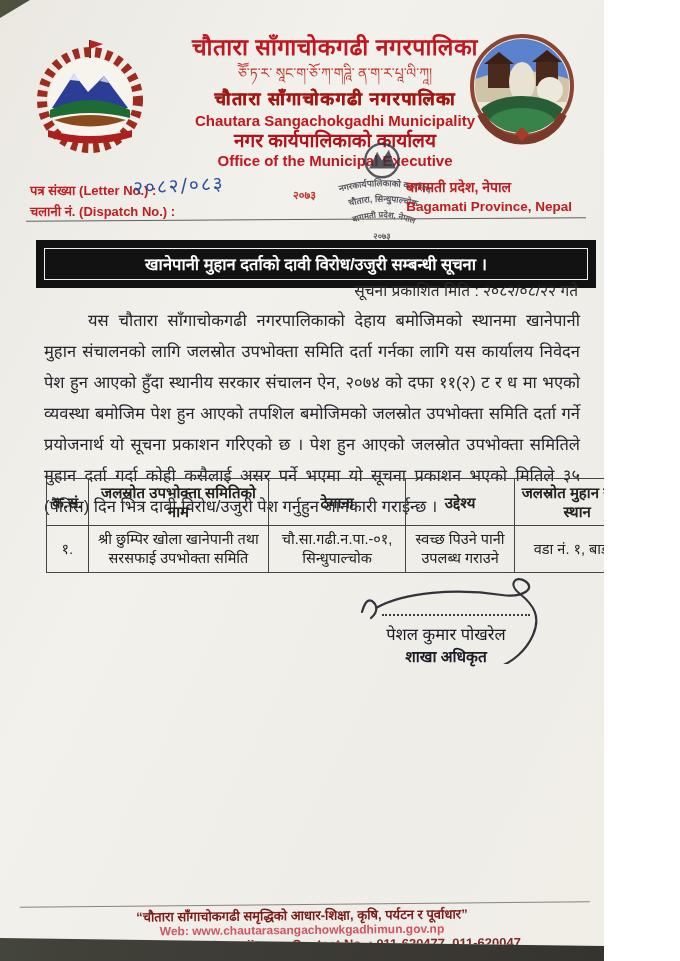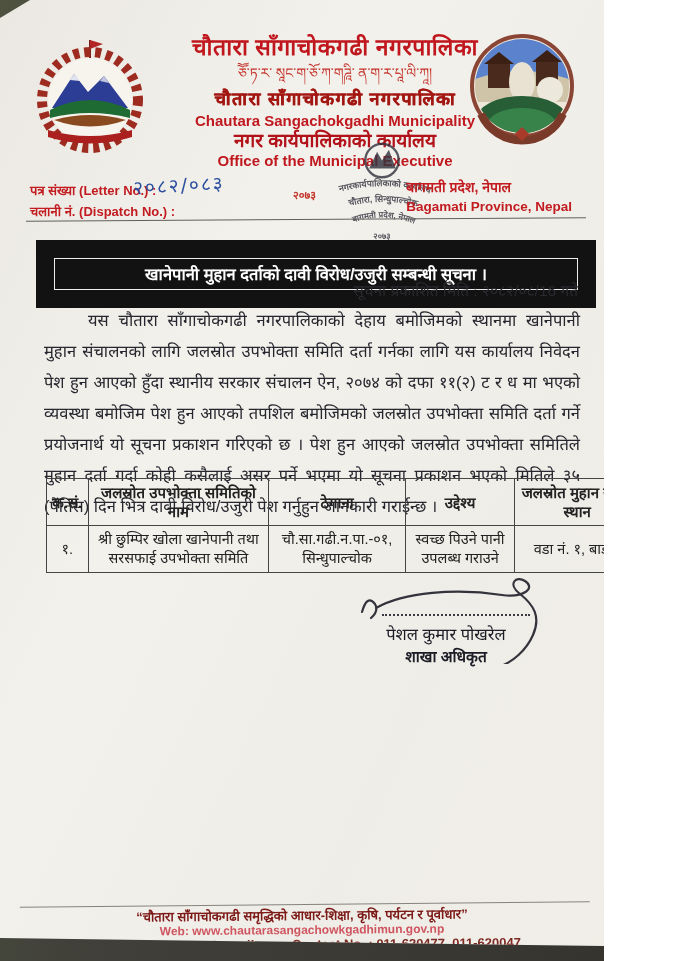--- a/index.html
+++ b/index.html
@@ -22,21 +22,21 @@
   .t-loc{font-size:13px;font-weight:bold;color:#c2201f;line-height:16px;}
   .t-year{font-size:11px;font-weight:bold;color:#c2342a;}
   
   .letter{left:30px;top:180px;font-size:13px;font-weight:bold;color:#c21b20;line-height:21px;}
   .handwrite{left:133px;top:172px;font-size:19px;color:#2c4fa0;transform:rotate(-3deg);
              font-family:"DejaVu Sans",sans-serif;letter-spacing:2px;}
   .province{right:32px;top:178px;font-size:14px;font-weight:bold;color:#c21b20;line-height:19px;}
   .province .en{font-size:13.5px;}
   .hr1{left:26px;right:18px;top:219px;border-top:1.6px solid #62605c;transform:rotate(-.35deg);}
   
-  .banner{left:36px;right:8px;top:240px;background:#121212;padding:18px;}
+  .banner{left:36px;right:8px;top:240px;background:#121212;padding:8px;}
   .banner-in{border:1px solid #efefef;color:#fff;font-weight:bold;font-size:16.5px;
              text-align:center;padding:3px 0 4px;}
   .date{right:26px;top:279px;font-size:15.5px;color:#2a2a30;}
   .bodytext{left:30px;right:24px;top:305px;font-size:16.5px;line-height:31px;color:#26262e;
             text-align:justify;text-indent:44px;margin-left:14px;}
   
   table.ntab{left:46px;top:478px;width:594px;border-collapse:collapse;position:absolute;
              font-size:14.5px;color:#222;}
   .ntab th,.ntab td{border:1.4px solid #454545;text-align:center;padding:4px 4px;line-height:19px;}
   .ntab th{font-weight:bold;font-size:15px;}
@@ -141,21 +141,21 @@
       <div>बागमती प्रदेश, नेपाल</div>
       <div class="en">Bagamati Province, Nepal</div>
     </div>
 
     <div class="abs hr1"></div>
 
     <div class="abs banner">
       <div class="banner-in">खानेपानी मुहान दर्ताको दावी विरोध/उजुरी सम्बन्धी सूचना ।</div>
     </div>
 
-    <div class="abs date">सूचना प्रकाशित मिति : २०८२/०८/16 गते</div>
+    <div class="abs date">सूचना प्रकाशित मिति : २०८२/०८/२२ गते</div>
 
     <div class="abs bodytext">यस चौतारा साँगाचोकगढी नगरपालिकाको देहाय बमोजिमको स्थानमा खानेपानी मुहान संचालनको लागि जलस्रोत उपभोक्ता समिति दर्ता गर्नका लागि यस कार्यालय निवेदन पेश हुन आएको हुँदा स्थानीय सरकार संचालन ऐन, २०७४ को दफा ११(२) ट र ध मा भएको व्यवस्था बमोजिम पेश हुन आएको तपशिल बमोजिमको जलस्रोत उपभोक्ता समिति दर्ता गर्ने प्रयोजनार्थ यो सूचना प्रकाशन गरिएको छ । पेश हुन आएको जलस्रोत उपभोक्ता समितिले मुहान दर्ता गर्दा कोही कसैलाई असर पर्ने भएमा यो सूचना प्रकाशन भएको मितिले ३५ (पैंतिस) दिन भित्र दावी विरोध/उजुरी पेश गर्नुहुन जानकारी गराईन्छ ।</div>
 
     <table class="ntab">
       <colgroup>
         <col style="width:7%">
           <col style="width:30.5%">
           <col style="width:23%">
         <col style="width:18.5%">
           <col style="width:21%">

